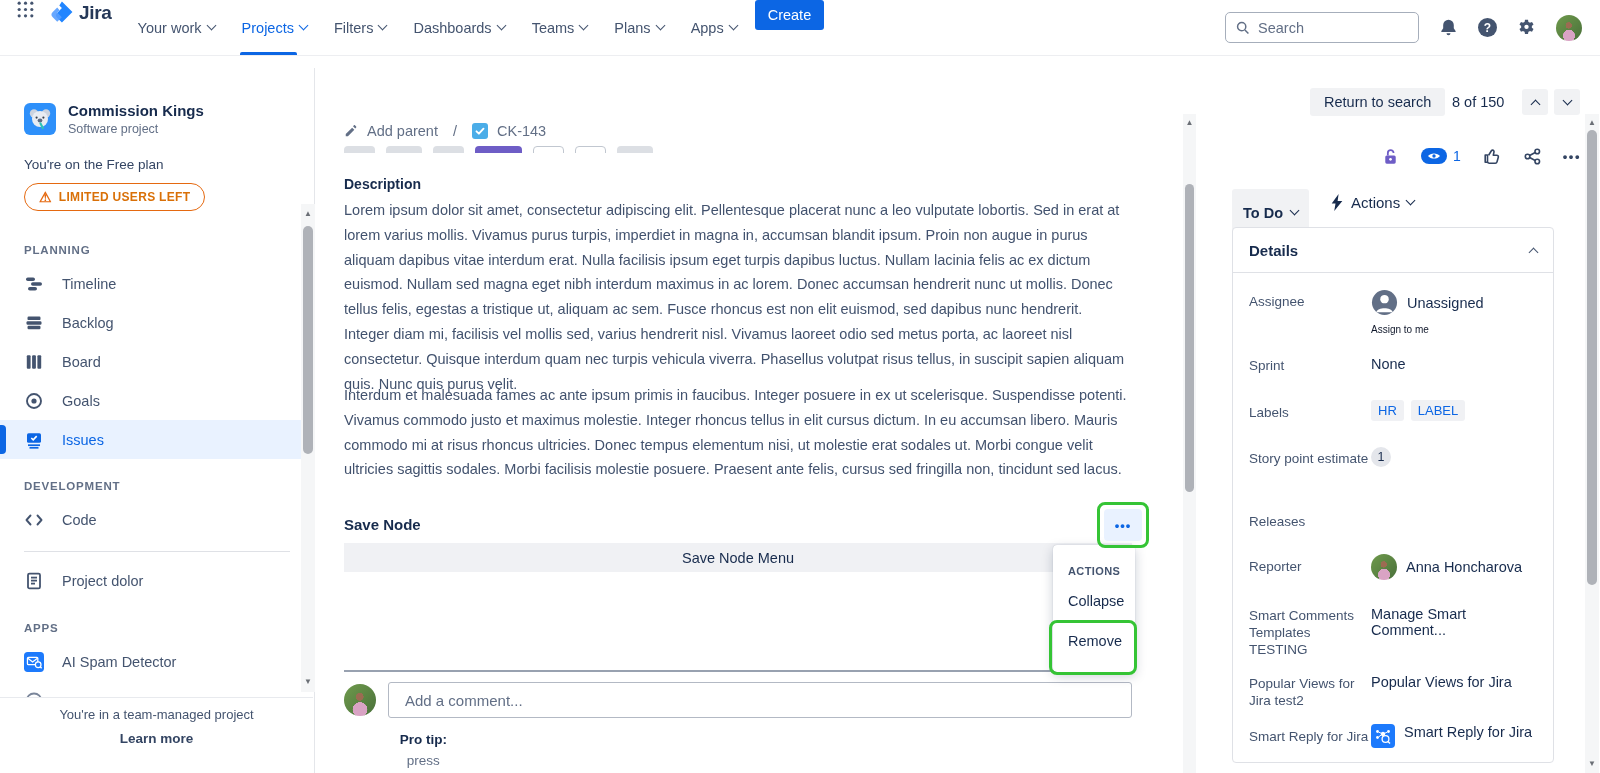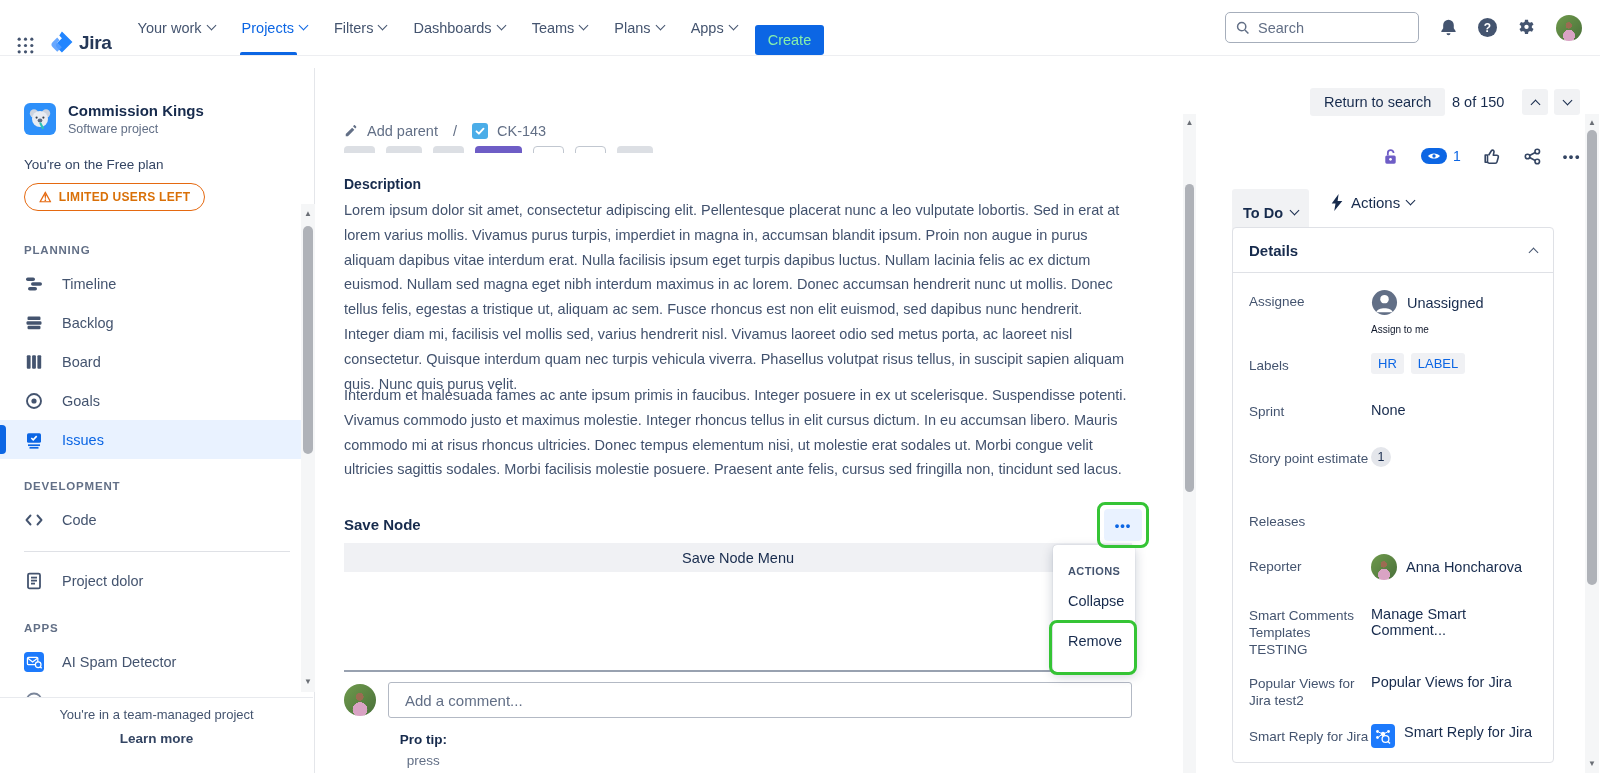--- a/index.html
+++ b/index.html
@@ -3,31 +3,31 @@
 <meta charset="utf-8">
 <style>
   * { margin:0; padding:0; box-sizing:border-box; }
   html,body { width:1600px; height:773px; }
   body { font-family:"Liberation Sans", sans-serif; background:#fff; color:#172B4D; overflow:hidden; }
   .page { position:relative; width:1600px; height:773px; overflow:hidden; background:#fff; }
 
   
   .navbar { position:absolute; left:0; top:0; width:1600px; height:56px; display:flex; align-items:center;
             padding:0 18px 0 16px; border-bottom:1px solid #EDEEF1; background:#fff; z-index:40; }
-  .nav-left { display:flex; align-items:flex-end; height:100%; }
+  .nav-left { display:flex; align-items:flex-start; height:100%; }
   .gridicon { margin-right:14px; display:flex; }
   .logo { display:flex; align-items:center; gap:5px; margin-right:26px; }
   .logo-text { font-size:19px; font-weight:700; color:#253858; letter-spacing:-.3px; }
   .nav-items { display:flex; height:100%; align-items:stretch; gap:27px; }
   .nav-item { display:flex; align-items:center; gap:6px; font-size:14.5px; color:#44546F; cursor:pointer; position:relative; }
   .nav-item.active { color:#0C66E4; }
   .nav-item.active::after { content:""; position:absolute; left:-2px; right:10px; bottom:0; height:3px; background:#0C66E4; border-radius:2px 2px 0 0; }
   .chev { width:7px; height:7px; border-right:1.8px solid currentColor; border-bottom:1.8px solid currentColor; transform:rotate(45deg); margin-top:-4px; }
   .chev-up { transform:rotate(-135deg); margin-top:4px; }
-  .create-btn { margin-left:18px; background:#0C66E4; color:#86efac; font-size:14.5px; font-weight:500; border:none;
+  .create-btn { margin-left:18px; background:#0C66E4; color:#ffffff; font-size:14.5px; font-weight:500; border:none;
                 border-radius:3px; padding:7px 13px; cursor:pointer; }
   .nav-right { margin-left:auto; display:flex; align-items:center; gap:20px;justify-content:center; }
   .searchbox { width:194px; height:31px; border:1.5px solid #A6AEBB; border-radius:5px; display:flex; align-items:center; padding:0 10px; gap:8px; background:#fff; }
   .searchbox input { border:none; outline:none; font-size:14.5px; color:#44546F; width:140px; font-family:"Liberation Sans",sans-serif; }
   .searchbox input::placeholder { color:#626F86; }
   .help-circle { width:19px; height:19px; border-radius:50%; background:#44546F; color:#fff; font-size:12px; font-weight:700;
                  display:flex; align-items:center; justify-content:center; }
   .photo { border-radius:50%;
            background: radial-gradient(circle at 50% 80%, #D9A3C4 0 24%, rgba(0,0,0,0) 25%),
                        radial-gradient(circle at 49% 40%, #9C6B52 0 15%, rgba(0,0,0,0) 16%),
@@ -475,31 +475,31 @@
               <path d="M5.5 24c1.2-5.5 15.8-5.5 17 0z" fill="#fff"></path>
             </svg>
           <span>Unassigned</span>
         </span>
       </div>
       <div class="drow" style="margin-top:8px; margin-bottom:18px;">
         <span class="dlabel"></span>
         <span class="linkblue">Assign to me</span>
       </div>
 
+      <div class="drow" style="margin-bottom:26px;">
+        <span class="dlabel">Sprint</span>
+        <span class="dvalue">None</span>
+      </div>
+
       <div class="drow" style="margin-bottom:25px;">
         <span class="dlabel">Labels</span>
         <span class="dvalue" style="gap:7px;">
           <span class="chip">HR</span>
           <span class="chip">LABEL</span>
         </span>
-      </div>
-
-      <div class="drow" style="margin-bottom:26px;">
-        <span class="dlabel">Sprint</span>
-        <span class="dvalue">None</span>
       </div>
 
       <div class="drow" style="margin-bottom:42px;">
         <span class="dlabel">Story point estimate</span>
         <span class="dvalue">
             <span class="story-badge">1</span>
           </span>
       </div>
 
       <div class="drow" style="margin-bottom:24px;">

